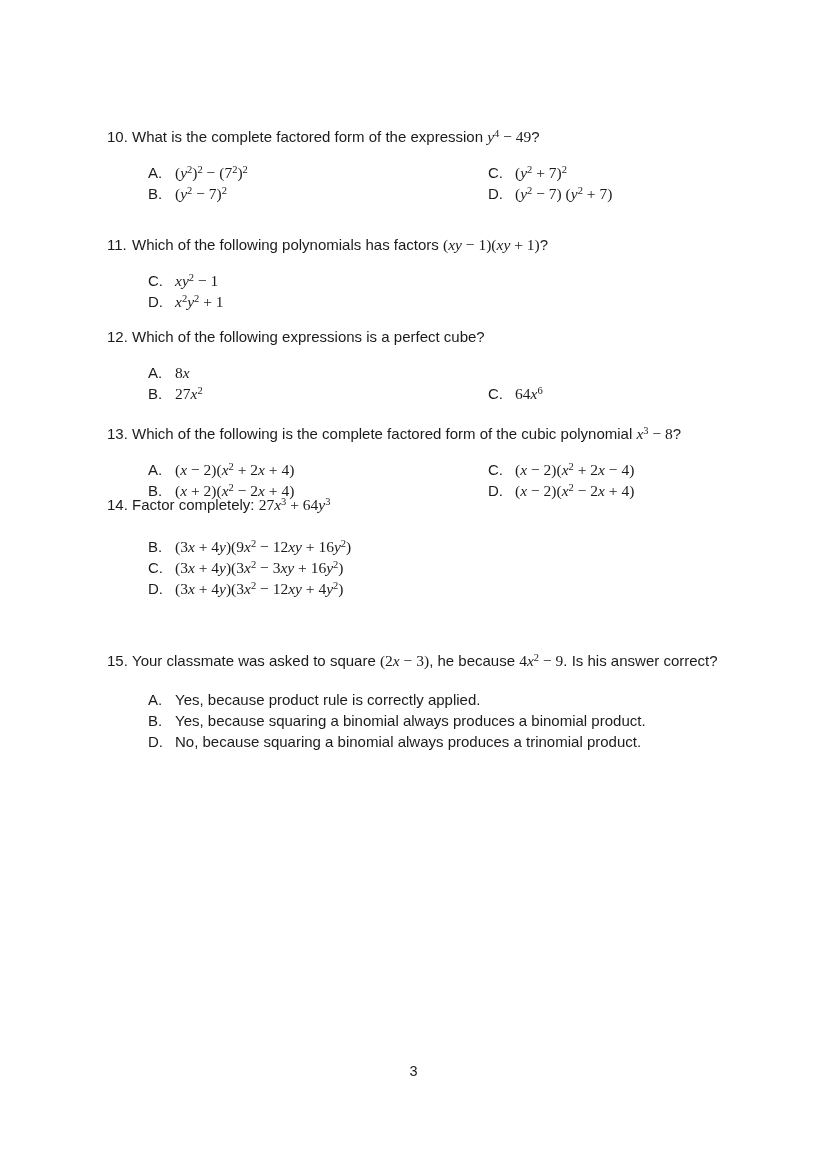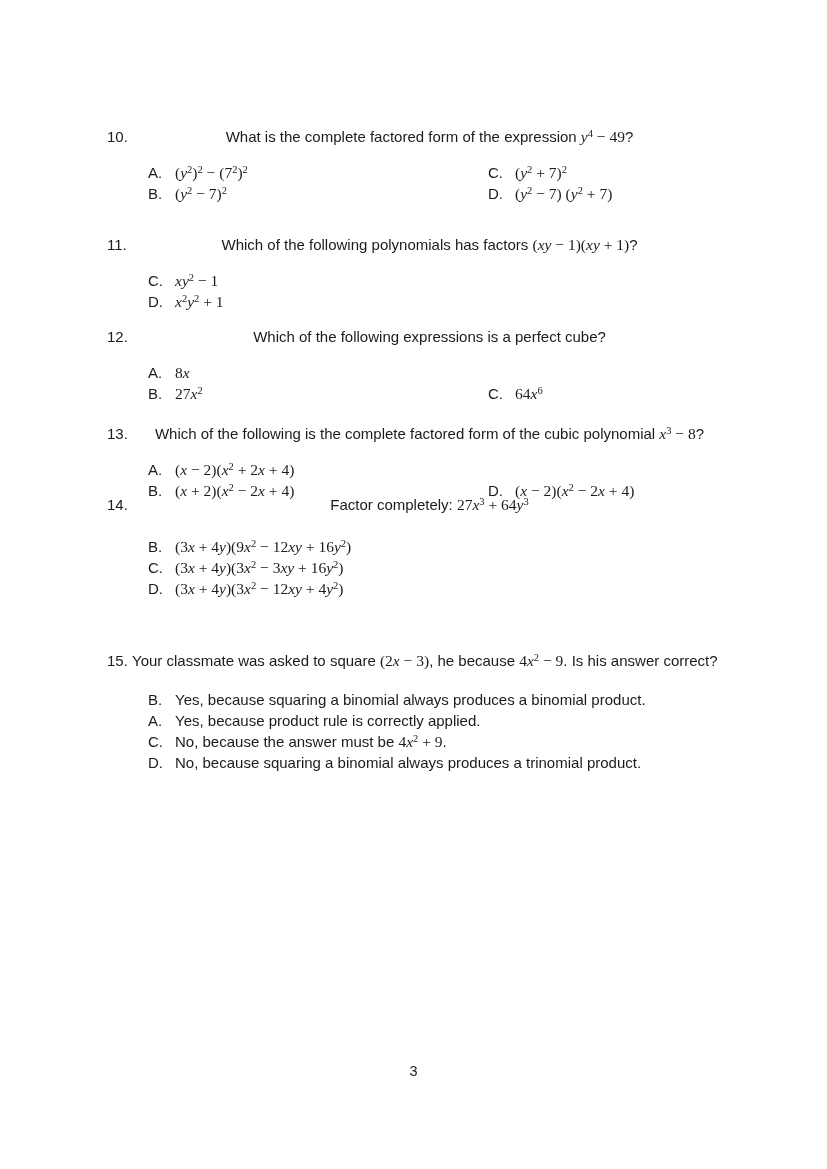--- a/index.html
+++ b/index.html
@@ -25,21 +25,20 @@
   .qnum {
     position: absolute;
     left: 0;
     top: 0;
     line-height: 21px;
   }
   .stem {
     margin-left: 25px;
     line-height: 21px;
     margin-bottom: 15px;
-    text-align: center;
   }
   .stem.justify {
     text-align: justify;
     width: 593px;
     margin-bottom: 18px;
   }
   .q14 .stem { margin-bottom: 21px; }
   .choices {
     padding-left: 41px;
   }
@@ -121,41 +120,41 @@
 
   <div class="question" style="top:423px">
     <span class="qnum">13.</span>
     <div class="stem"><span>Which of the following is the complete factored form of the cubic polynomial </span><span class="math"><i>x</i><sup>3</sup> − 8</span><span>?</span></div>
     <div class="choices two-col">
       <div class="col-left">
         <div class="choice"><span class="clabel">A.</span><span class="math">(<i>x</i> − 2)(<i>x</i><sup>2</sup> + 2<i>x</i> + 4)</span></div>
         <div class="choice"><span class="clabel">B.</span><span class="math">(<i>x</i> + 2)(<i>x</i><sup>2</sup> − 2<i>x</i> + 4)</span></div>
       </div>
       <div class="col-right">
+        <div class="choice"><span class="clabel">C.</span><span class="math">(<i>x</i> − 2)(<i>x</i><sup>2</sup> + 2<i>x</i> − 4)</span></div>
         <div class="choice"><span class="clabel">D.</span><span class="math">(<i>x</i> − 2)(<i>x</i><sup>2</sup> − 2<i>x</i> + 4)</span></div>
       </div>
     </div>
   </div>
 
   <div class="question q14" style="top:494px">
     <span class="qnum">14.</span>
     <div class="stem"><span>Factor completely: </span><span class="math">27<i>x</i><sup>3</sup> + 64<i>y</i><sup>3</sup></span></div>
     <div class="choices">
       <div class="choice"><span class="clabel">B.</span><span class="math">(3<i>x</i> + 4<i>y</i>)(9<i>x</i><sup>2</sup> − 12<i>x</i><i>y</i> + 16<i>y</i><sup>2</sup>)</span></div>
       <div class="choice"><span class="clabel">C.</span><span class="math">(3<i>x</i> + 4<i>y</i>)(3<i>x</i><sup>2</sup> − 3<i>x</i><i>y</i> + 16<i>y</i><sup>2</sup>)</span></div>
       <div class="choice"><span class="clabel">D.</span><span class="math">(3<i>x</i> + 4<i>y</i>)(3<i>x</i><sup>2</sup> − 12<i>x</i><i>y</i> + 4<i>y</i><sup>2</sup>)</span></div>
     </div>
   </div>
 
   <div class="question" style="top:650px">
     <span class="qnum">15.</span>
     <div class="stem justify"><span>Your classmate was asked to square </span><span class="math">(2<i>x</i> − 3)</span><span>, he because </span><span class="math">4<i>x</i><sup>2</sup> − 9</span><span>. Is his answer correct?</span></div>
     <div class="choices">
+      <div class="choice"><span class="clabel">A.</span><span>Yes, because product rule is correctly applied.</span></div>
       <div class="choice"><span class="clabel">B.</span><span>Yes, because squaring a binomial always produces a binomial product.</span></div>
-      <div class="choice"><span class="clabel">A.</span><span>Yes, because product rule is correctly applied.</span></div>
-      <div class="choice"><span class="clabel">C.</span><span>No, because the answer must be </span><span class="math">4<i>x</i><sup>2</sup> + 9</span><span>.</span></div>
       <div class="choice"><span class="clabel">D.</span><span>No, because squaring a binomial always produces a trinomial product.</span></div>
     </div>
   </div>
 
   <div class="page-number">3</div>
 
 </div>
 
 </body></html>

